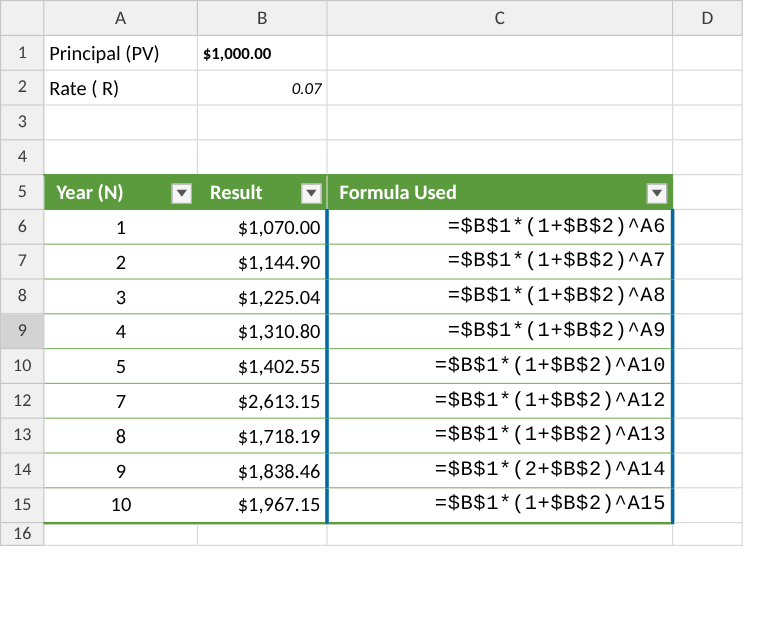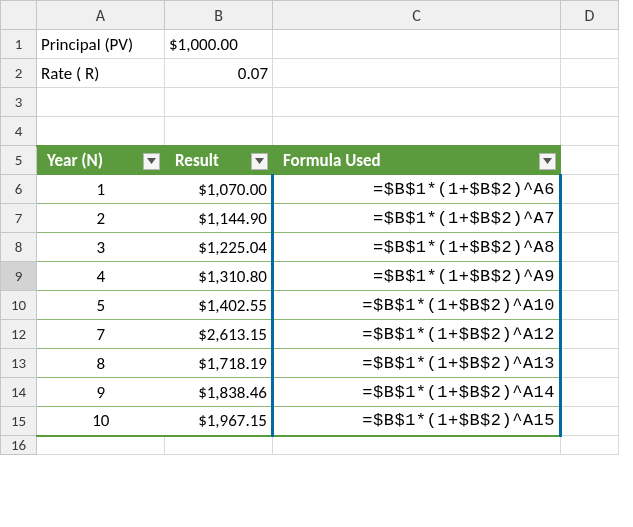--- a/index.html
+++ b/index.html
@@ -113,29 +113,29 @@
     <td class="corner"></td>
     <td>A</td>
     <td>B</td>
     <td>C</td>
     <td>D</td>
   </tr>
 
   <tr>
     <td class="rh">1</td>
     <td style="font-size:17px;">Principal (PV)</td>
-    <td style="font-size:17px;">$1,000.00</td>
+    <td style="font-size:14px;font-weight:bold;">$1,000.00</td>
     <td></td>
     <td></td>
   </tr>
 
   <tr>
     <td class="rh">2</td>
     <td style="font-size:17px;">Rate ( R)</td>
-    <td class="right pad-r24" style="font-size:17px;">0.07</td>
+    <td class="right pad-r24" style="font-size:14px;font-style:italic;">0.07</td>
     <td></td>
     <td></td>
   </tr>
 
   <tr>
     <td class="rh">3</td>
     <td></td>
     <td></td>
     <td></td>
     <td></td>
@@ -224,21 +224,21 @@
     <td class="rh">13</td>
     <td class="trow left center">8</td>
     <td class="trow right pad-r10">$1,718.19</td>
     <td class="trow right mono right">=$B$1*(1+$B$2)^A13</td>
     <td></td>
   </tr>
   <tr>
     <td class="rh">14</td>
     <td class="trow left center">9</td>
     <td class="trow right pad-r10">$1,838.46</td>
-    <td class="trow right mono right">=$B$1*(1+$B$2)^A14</td>
+    <td class="trow right mono right">=$B$1*(2+$B$2)^A14</td>
     <td></td>
   </tr>
   <tr class="lastrow">
     <td class="rh">15</td>
     <td class="trow left center">10</td>
     <td class="trow right pad-r10">$1,967.15</td>
     <td class="trow right mono right">=$B$1*(1+$B$2)^A15</td>
     <td></td>
   </tr>
 

